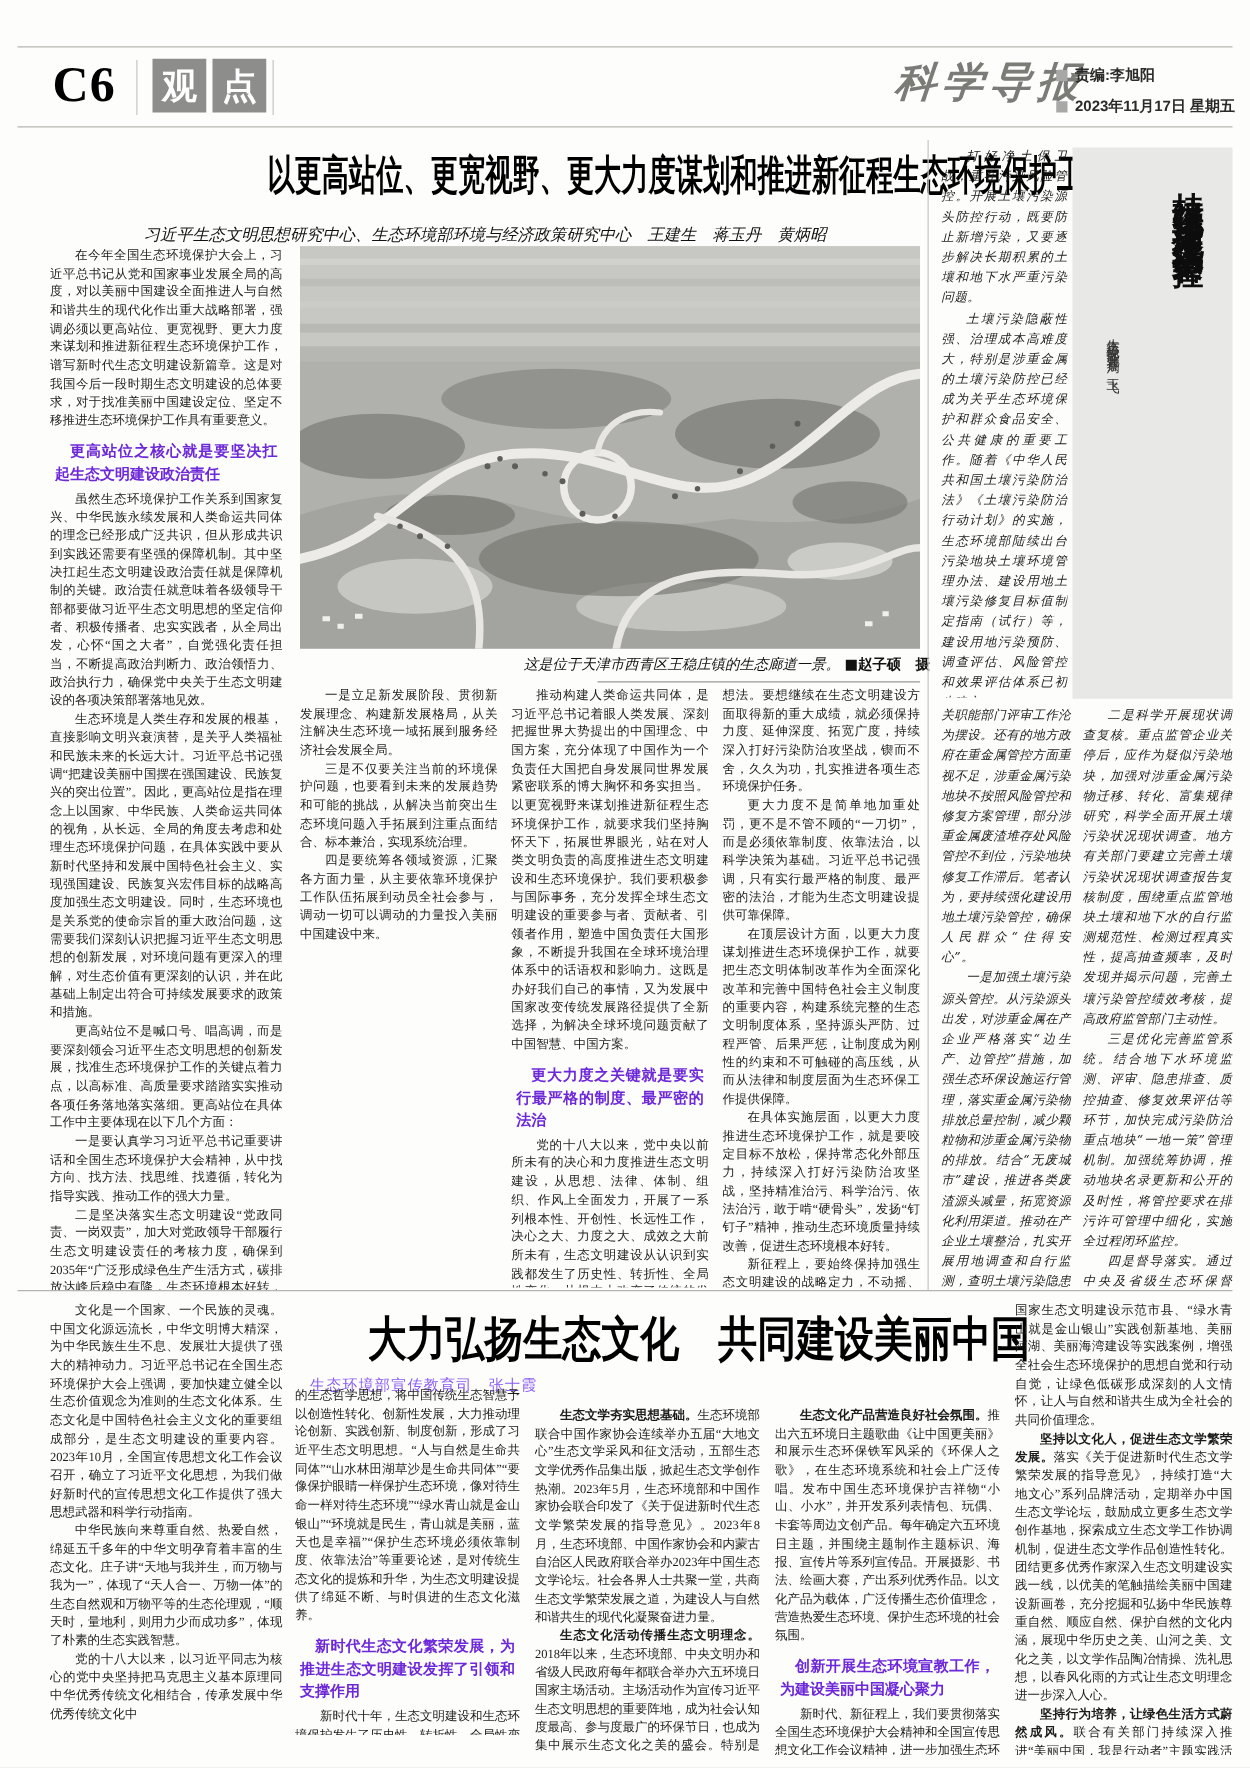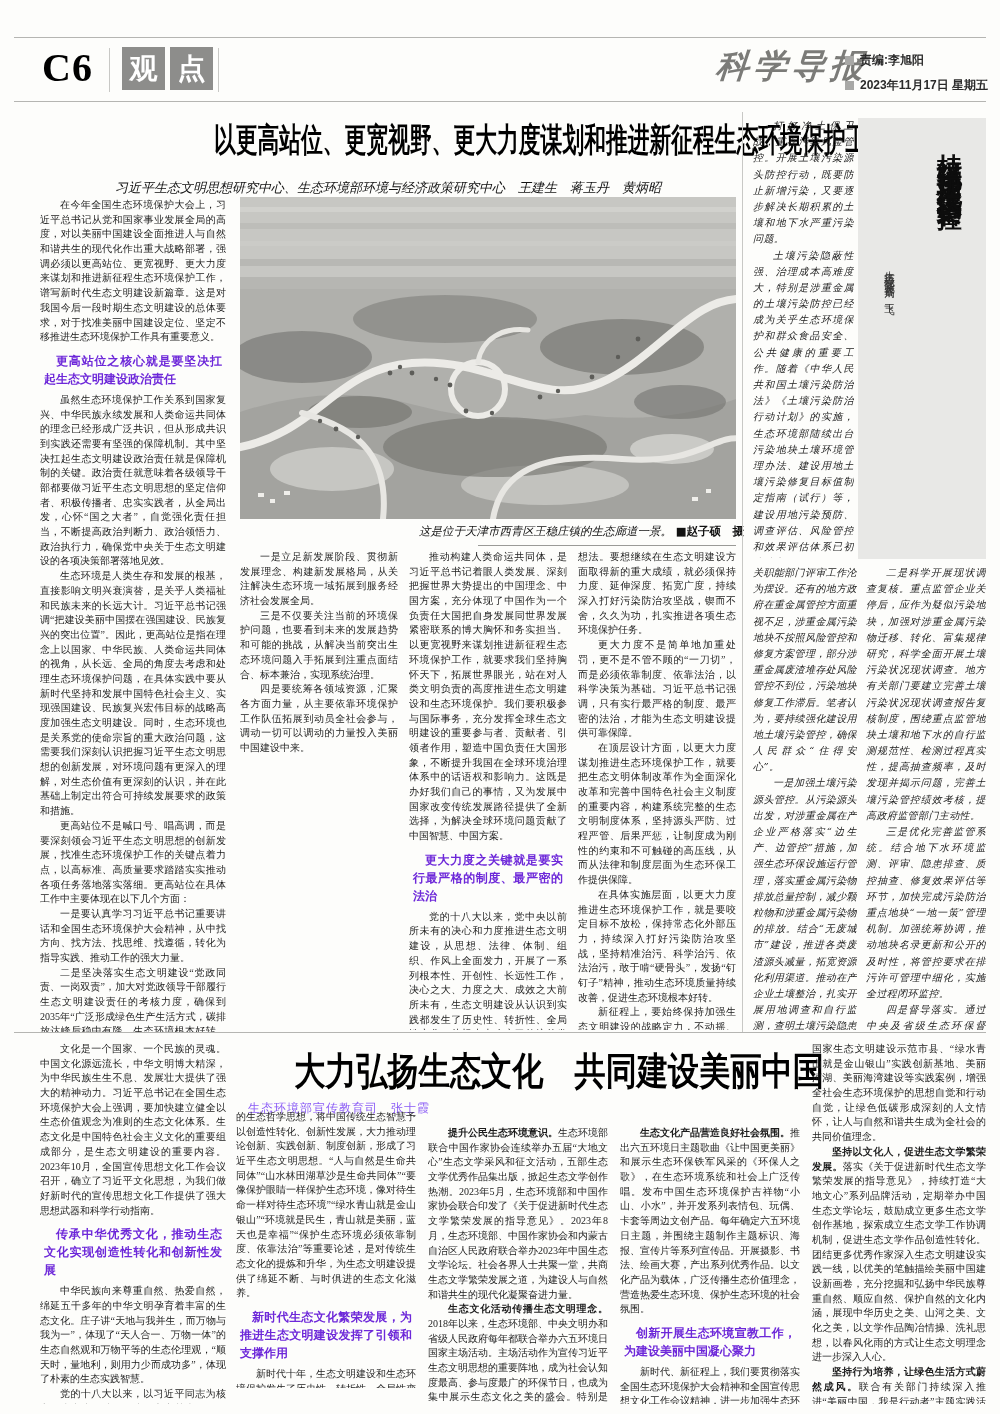--- a/index.html
+++ b/index.html
@@ -195,35 +195,34 @@
     </div>
   <div class="col kai" id="s-col3">
       <p class="para">二是科学开展现状调查复核。重点监管企业关停后，应作为疑似污染地块，加强对涉重金属污染物迁移、转化、富集规律研究，科学全面开展土壤污染状况现状调查。地方有关部门要建立完善土壤污染状况现状调查报告复核制度，围绕重点监管地块土壤和地下水的自行监测规范性、检测过程真实性，提高抽查频率，及时发现并揭示问题，完善土壤污染管控绩效考核，提高政府监管部门主动性。</p>
       <p class="para">三是优化完善监管系统。结合地下水环境监测、评审、隐患排查、质控抽查、修复效果评估等环节，加快完成污染防治重点地块“一地一策”管理机制。加强统筹协调，推动地块名录更新和公开的及时性，将管控要求在排污许可管理中细化，实施全过程闭环监控。</p>
       <p class="para">四是督导落实。通过中央及省级生态环保督察，紧盯有关地方政府履行重金属污染防控责任情况开展重点督察，紧盯有色金属行业等重点行业企业，推动建设用地土壤污染管控措施落地见效，切实保障人民群众“住得安心”。</p>
     </div>
 
   <div class="rule-h" style="top:1032px;left:14px;right:14px;"></div>
   <div class="col" id="b-col1">
       <p class="para">文化是一个国家、一个民族的灵魂。中国文化源远流长，中华文明博大精深，为中华民族生生不息、发展壮大提供了强大的精神动力。习近平总书记在全国生态环境保护大会上强调，要加快建立健全以生态价值观念为准则的生态文化体系。生态文化是中国特色社会主义文化的重要组成部分，是生态文明建设的重要内容。2023年10月，全国宣传思想文化工作会议召开，确立了习近平文化思想，为我们做好新时代的宣传思想文化工作提供了强大思想武器和科学行动指南。</p>
-      <p class="subhead">传承中华优秀文化，推动生态文化实现创造性转化和创新性发展</p>
       <p class="para">中华民族向来尊重自然、热爱自然，绵延五千多年的中华文明孕育着丰富的生态文化。庄子讲“天地与我并生，而万物与我为一”，体现了“天人合一、万物一体”的生态自然观和万物平等的生态伦理观，“顺天时，量地利，则用力少而成功多”，体现了朴素的生态实践智慧。</p>
       <p class="para">党的十八大以来，以习近平同志为核心的党中央坚持把马克思主义基本原理同中华优秀传统文化相结合，传承发展中华优秀传统文化中</p>
     </div>
   <div id="b-headline">
     <span>大力弘扬生态文化　共同建设美丽中国</span>
   </div>
   <div id="b-byline">生态环境部宣传教育司　张士霞</div>
   <div class="col" id="b-col2">
       <p class="para cont">的生态哲学思想，将中国传统生态智慧予以创造性转化、创新性发展，大力推动理论创新、实践创新、制度创新，形成了习近平生态文明思想。“人与自然是生命共同体”“山水林田湖草沙是生命共同体”“要像保护眼睛一样保护生态环境，像对待生命一样对待生态环境”“绿水青山就是金山银山”“环境就是民生，青山就是美丽，蓝天也是幸福”“保护生态环境必须依靠制度、依靠法治”等重要论述，是对传统生态文化的提炼和升华，为生态文明建设提供了绵延不断、与时俱进的生态文化滋养。</p>
       <p class="subhead">新时代生态文化繁荣发展，为推进生态文明建设发挥了引领和支撑作用</p>
       <p class="para">新时代十年，生态文明建设和生态环境保护发生了历史性、转折性、全局性变化，全党全国推动绿色发展的自觉性和主动性显著增强，创造了举世瞩目的生态奇迹和绿色发展奇迹。生态文明建设的实践成就为生态文化的繁荣发展提供了现实基础，生态文化也对推进生态文明建设产生了“润物细无声”的深远影响，起到了鼓舞人心、激励士气的重要作用，增强了人们建设美丽中国、推动绿色发展的信心和决心。</p>
     </div>
   <div class="col" id="b-col3">
-      <p class="para"><b>提升公民生态环境意识。</b>生态环境部联合中国作家协会连续举办五届“大地文心”生态文学采风和征文活动，五部生态文学优秀作品集出版，掀起生态文学创作热潮。2023年5月，生态环境部和中国作家协会联合印发了《关于促进新时代生态文学繁荣发展的指导意见》。2023年8月，生态环境部、中国作家协会和内蒙古自治区人民政府联合举办2023年中国生态文学论坛。社会各界人士共聚一堂，共商生态文学繁荣发展之道，为建设人与自然和谐共生的现代化凝聚奋进力量。</p>
+      <p class="para"><b>生态文学夯实思想基础。</b>生态环境部联合中国作家协会连续举办五届“大地文心”生态文学采风和征文活动，五部生态文学优秀作品集出版，掀起生态文学创作热潮。2023年5月，生态环境部和中国作家协会联合印发了《关于促进新时代生态文学繁荣发展的指导意见》。2023年8月，生态环境部、中国作家协会和内蒙古自治区人民政府联合举办2023年中国生态文学论坛。社会各界人士共聚一堂，共商生态文学繁荣发展之道，为建设人与自然和谐共生的现代化凝聚奋进力量。</p>
       <p class="para"><b>生态文化活动传播生态文明理念。</b>2018年以来，生态环境部、中央文明办和省级人民政府每年都联合举办六五环境日国家主场活动。主场活动作为宣传习近平生态文明思想的重要阵地，成为社会认知度最高、参与度最广的环保节日，也成为集中展示生态文化之美的盛会。特别是2022年6月5日，习近平总书记致信祝贺六五环境日国家主场活动，充分体现了以习近平同志为核心的党中央对六五环境日国家主场活动的高度重视。“美丽中国，我是行动者”百名最美生态环境志愿者、十佳公众参与案例先进典型宣传推选活动等，以榜样示范带动更多人参与生态环境保护，使崇尚生态文明成为良好道德风尚。</p>
     </div>
   <div class="col" id="b-col4">
       <p class="para"><b>生态文化产品营造良好社会氛围。</b>推出六五环境日主题歌曲《让中国更美丽》和展示生态环保铁军风采的《环保人之歌》，在生态环境系统和社会上广泛传唱。发布中国生态环境保护吉祥物“小山、小水”，并开发系列表情包、玩偶、卡套等周边文创产品。每年确定六五环境日主题，并围绕主题制作主题标识、海报、宣传片等系列宣传品。开展摄影、书法、绘画大赛，产出系列优秀作品。以文化产品为载体，广泛传播生态价值理念，营造热爱生态环境、保护生态环境的社会氛围。</p>
       <p class="subhead">创新开展生态环境宣教工作，为建设美丽中国凝心聚力</p>
       <p class="para">新时代、新征程上，我们要贯彻落实全国生态环境保护大会精神和全国宣传思想文化工作会议精神，进一步加强生态环境宣传教育，积极培育生态道德和行为准则，弘扬生态文化，提升公民生态环境意识，把建设美丽中国转化为全体人民的自觉行动。</p>
     </div>
   <div class="col" id="b-col5">
       <p class="para cont">国家生态文明建设示范市县、“绿水青山就是金山银山”实践创新基地、美丽河湖、美丽海湾建设等实践案例，增强全社会生态环境保护的思想自觉和行动自觉，让绿色低碳形成深刻的人文情怀，让人与自然和谐共生成为全社会的共同价值理念。</p>
       <p class="para"><b>坚持以文化人，促进生态文学繁荣发展。</b>落实《关于促进新时代生态文学繁荣发展的指导意见》，持续打造“大地文心”系列品牌活动，定期举办中国生态文学论坛，鼓励成立更多生态文学创作基地，探索成立生态文学工作协调机制，促进生态文学作品创造性转化。团结更多优秀作家深入生态文明建设实践一线，以优美的笔触描绘美丽中国建设新画卷，充分挖掘和弘扬中华民族尊重自然、顺应自然、保护自然的文化内涵，展现中华历史之美、山河之美、文化之美，以文学作品陶冶情操、洗礼思想，以春风化雨的方式让生态文明理念进一步深入人心。</p>

